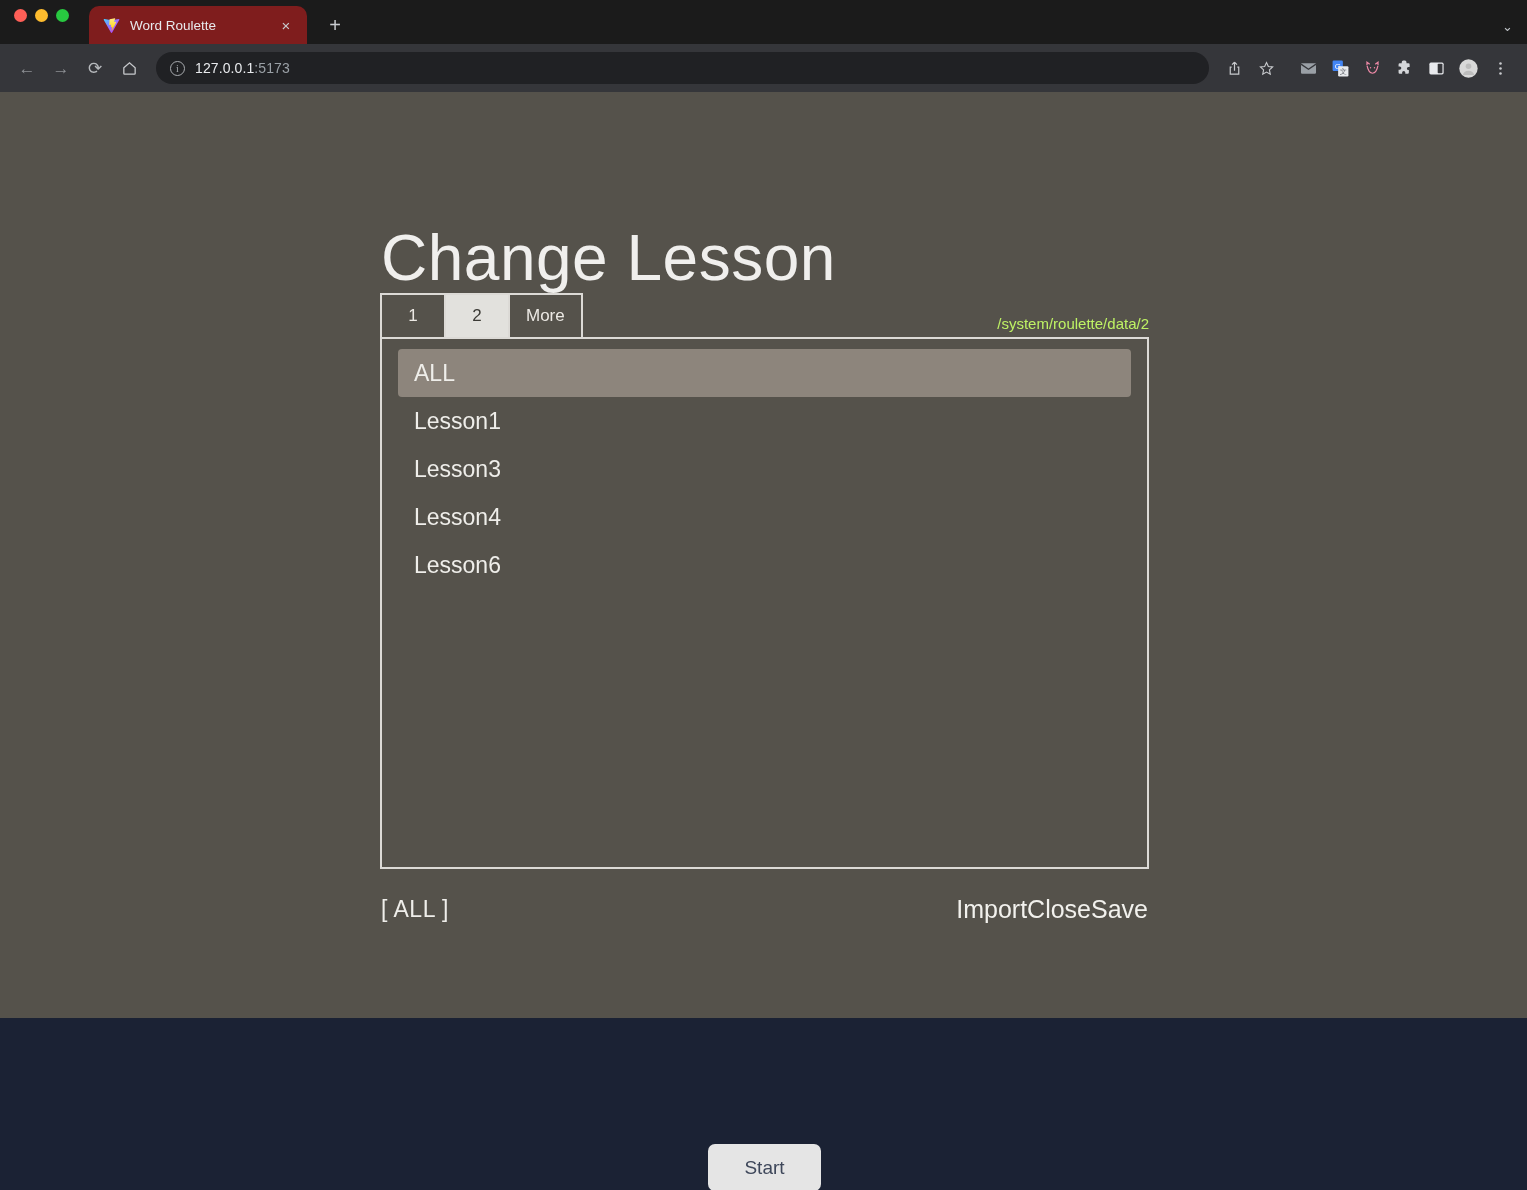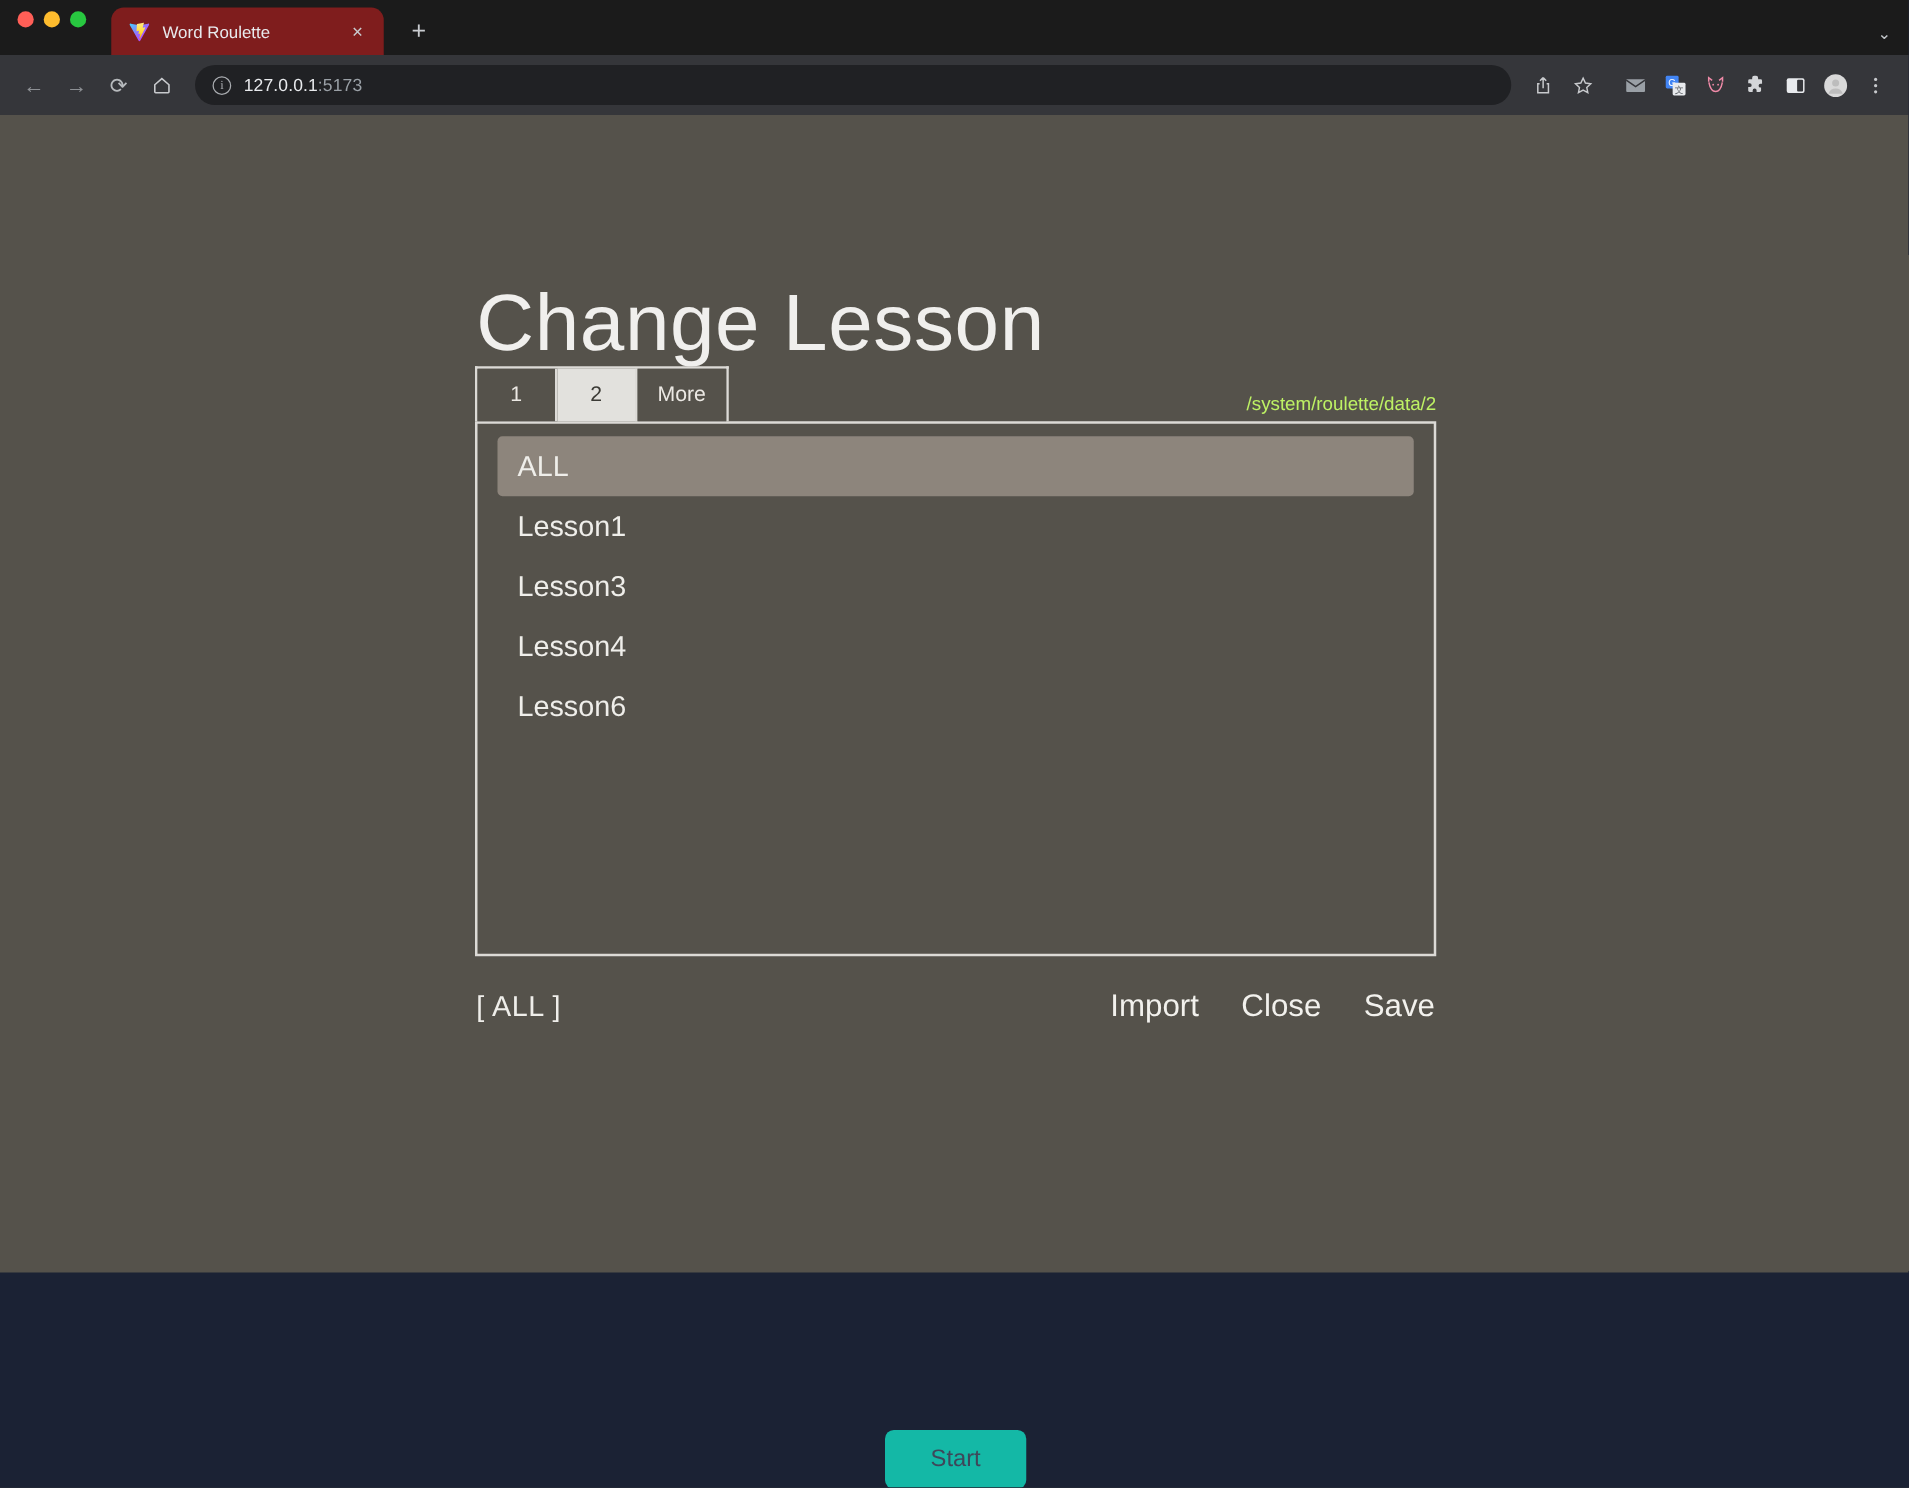--- a/index.html
+++ b/index.html
@@ -81,21 +81,21 @@
     background: #1b2234; overflow: hidden;
   }
 
   
   .app-layer {
     position: absolute; left: 0; top: 0; width: 1527px; height: 1098px;
     background: #1b2234;
   }
   .start-btn {
     position: absolute; left: 708px; top: 1052px; width: 113px; height: 47px;
-    background: #14b8a6; border-radius: 7px;
+    background: #e5e5e5; border-radius: 7px;
     display: flex; align-items: center; justify-content: center;
     color: #3e475a; font-size: 19px;
   }
 
   
   .overlay {
     position: absolute; left: 0; top: 0; width: 1527px; height: 926px;
     background: #55524b;
   }
 
@@ -122,36 +122,36 @@
     border-right: 2px solid #dcdad6;
   }
   .seg-btn:last-child { border-right: none; }
   .seg-btn.active { background: #e2e1dd; color: #3b3a35; }
   .path-label {
     color: #bef264; font-size: 15px; padding-bottom: 5px; margin-top: 12px;
   }
 
   .listbox {
     border: 2px solid #dcdad6;
-    height: 428px; padding: 10px 16px 10px 16px;
+    height: 532px; padding: 10px 16px 10px 16px;
     background: #55524b;
   }
   .list-item {
     height: 48px; display: flex; align-items: center;
     padding: 0 16px; color: #efeeea; font-size: 23px;
     border-radius: 4px;
   }
   .list-item.selected { background: #8d857c; }
 
   .modal-footer {
     display: flex; align-items: center; justify-content: space-between;
     margin-top: 26px; padding: 0 1px;
   }
   .footer-left { color: #efeeea; font-size: 23px; letter-spacing: .5px; }
-  .footer-right { display: flex; align-items: flex-start; gap: 34px; }
+  .footer-right { display: flex; align-items: flex-start; }
   .footer-btn { color: #f2f1ed; font-size: 25px; }
 </style>
 </head>
 <body>
 
 <div class="browser">
 
   <div class="tabstrip">
     <div class="traffic">
       <span class="dot red"></span>

